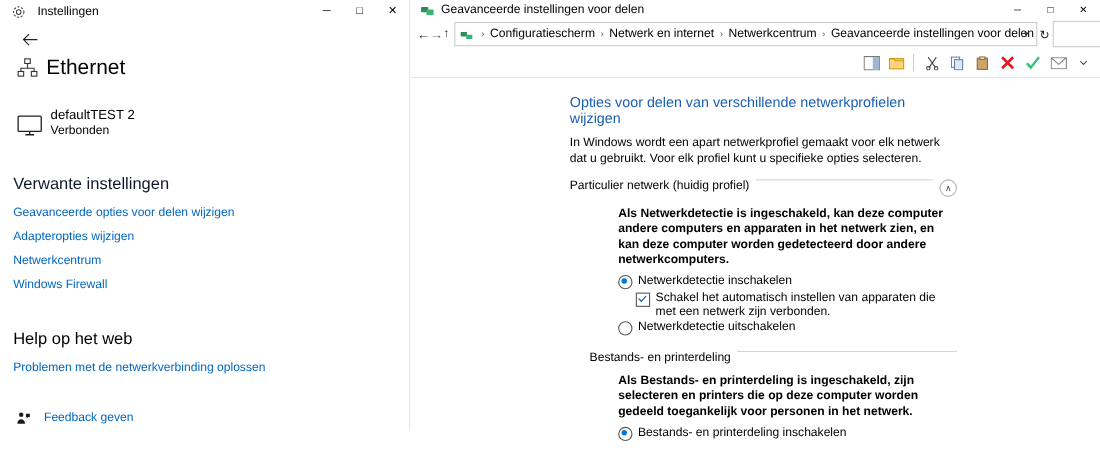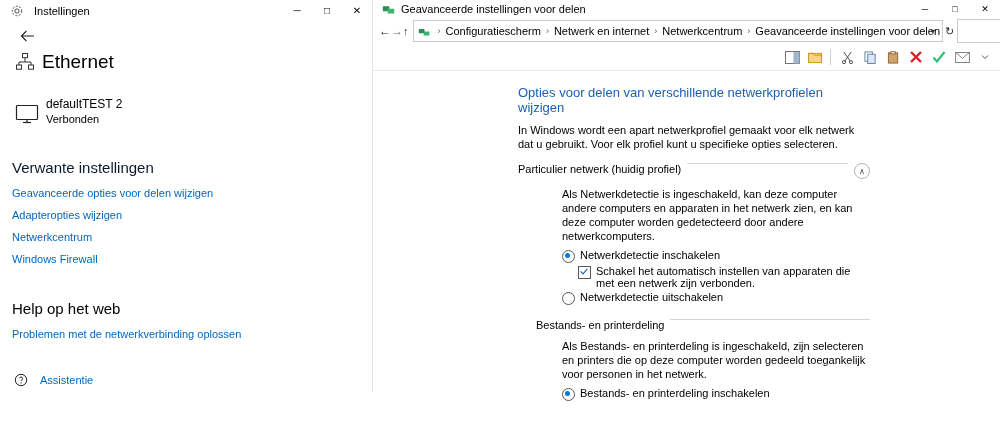--- a/index.html
+++ b/index.html
@@ -335,20 +335,21 @@
   }
   .sub-title {
     font-size: 11px;
     margin-bottom: 4px;
   }
   .sub-desc {
     font-size: 11px;
     line-height: 14px;
     margin: 0 0 6px 26px;
     max-width: 330px;
+    font-weight: bold;
   }
   .radio-row {
     display: flex;
     align-items: flex-start;
     margin: 2px 0 0 26px;
     font-size: 11px;
   }
   .radio {
     width: 11px; height: 11px;
     border: 1px solid #585858;
@@ -451,30 +452,20 @@
   <div class="section-title">Verwante instellingen</div>
   <a class="link" href="#">Geavanceerde opties voor delen wijzigen</a>
   <a class="link" href="#">Adapteropties wijzigen</a>
   <a class="link" href="#">Netwerkcentrum</a>
   <a class="link" href="#">Windows Firewall</a>
 
   <div class="help-title">Help op het web</div>
   <a class="link" href="#">Problemen met de netwerkverbinding oplossen</a>
 
   <div class="bottom-links">
-    <div class="bottom-link-row">
-      <span class="bl-icon">
-        <svg width="14" height="14" viewBox="0 0 16 16">
-          <circle cx="8" cy="8" r="6.5" fill="none" stroke="#1a1a1a" stroke-width="1.1"></circle>
-          <path d="M6.2 6.1 a1.8 1.8 0 1 1 2.1 2.1 v1" fill="none" stroke="#1a1a1a" stroke-width="1.1"></path>
-          <circle cx="8" cy="11.3" r="0.7" fill="#1a1a1a"></circle>
-        </svg>
-      </span>
-      <span class="bl-label">Assistentie</span>
-    </div>
     <div class="bottom-link-row">
       <span class="bl-icon">
         <svg width="14" height="14" viewBox="0 0 16 16">
           <circle cx="6" cy="4.6" r="2.3" fill="#1a1a1a"></circle>
           <path d="M2 14 c0-3 1.8-4.6 4-4.6 s4 1.6 4 4.6" fill="#1a1a1a"></path>
           <path d="M11 3.5 h4 v3.4 h-1.6 L11.8 8.6 V6.9 H11 z" fill="#1a1a1a"></path>
         </svg>
       </span>
       <span class="bl-label">Feedback geven</span>
     </div>

